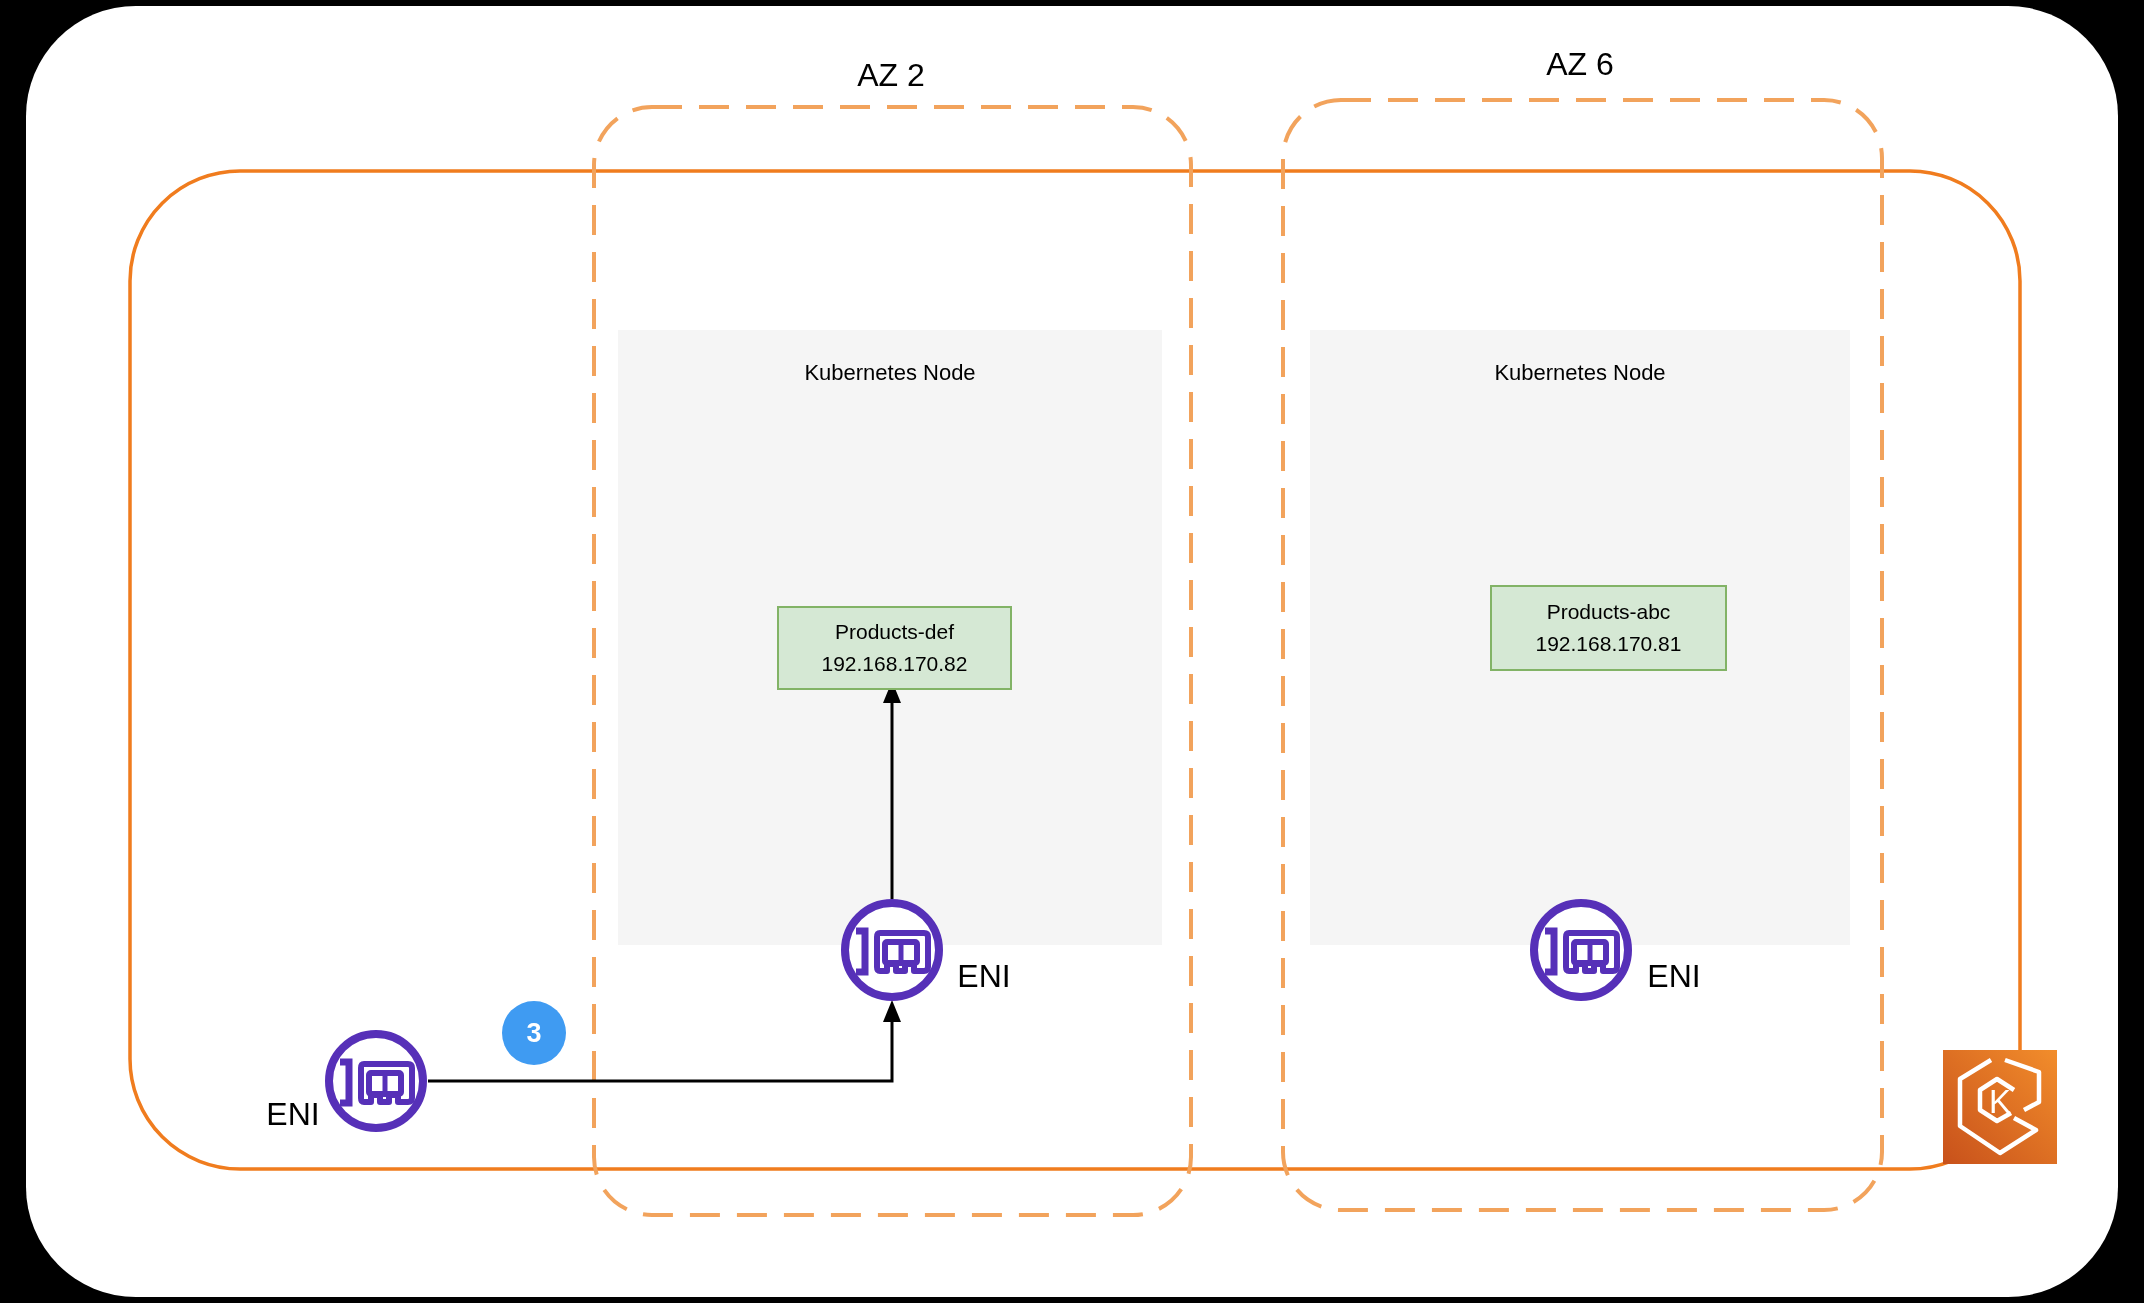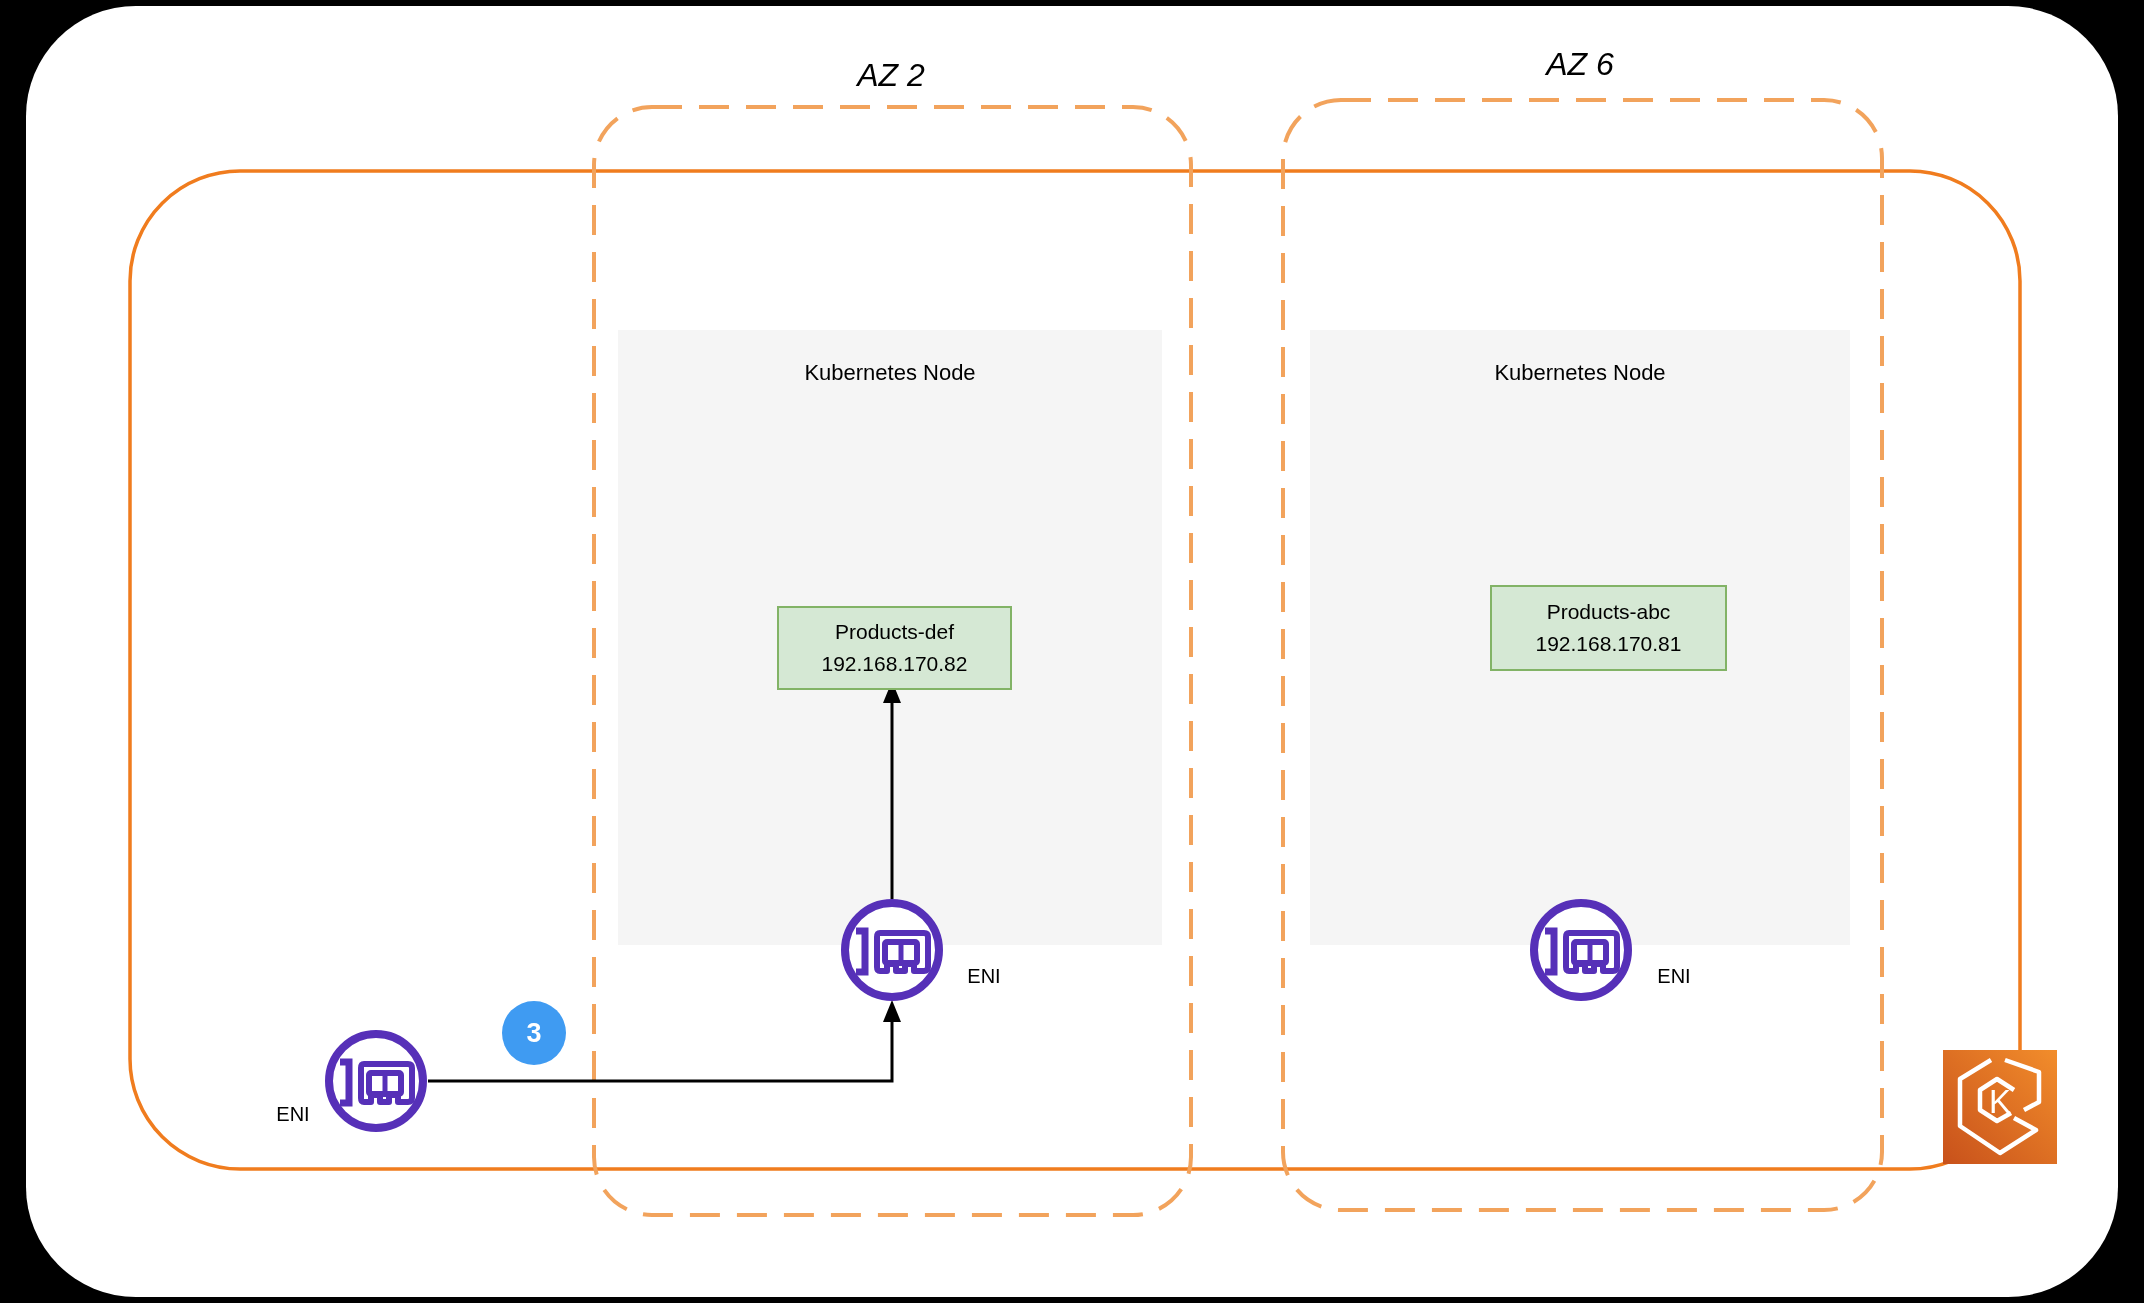--- a/index.html
+++ b/index.html
@@ -14,30 +14,30 @@
   #node2{left:1310px;top:330px;width:540px;height:615px;}
   .node-title{position:absolute;left:0;top:30px;width:100%;text-align:center;
               font-size:22px;}
 
   .pod{position:absolute;background:#D5E8D4;border:2px solid #82B366;
        display:flex;flex-direction:column;align-items:center;justify-content:center;
        gap:8px;font-size:21px;text-align:center;}
   #pod1{left:777px;top:598px;width:231px;height:80px;margin-top:8px;}
   #pod2{left:1490px;top:585px;width:233px;height:82px;}
 
-  .az-label{position:absolute;transform:translate(-50%,-50%);font-size:32px;font-style:italic;}
+  .az-label{position:absolute;transform:translate(-50%,-50%);font-size:32px;}
   #az2-label{left:891px;top:75px;}
   #az3-label{left:1580px;top:64px;}
 
   .eni{position:absolute;width:104px;height:104px;color:#5630B8;}
   #eni-ext{left:324px;top:1029px;}
   #eni-1{left:840px;top:898px;}
   #eni-2{left:1529px;top:898px;}
 
-  .eni-label{position:absolute;transform:translate(-50%,-50%);font-size:20px;}
+  .eni-label{position:absolute;transform:translate(-50%,-50%);font-size:32px;}
   #eni-ext-label{left:293px;top:1114px;}
   #eni-1-label{left:984px;top:976px;}
   #eni-2-label{left:1674px;top:976px;}
 
   .badge{position:absolute;left:502px;top:1001px;width:64px;height:64px;
          border-radius:50%;background:#3F9BF2;color:#fff;display:flex;
          align-items:center;justify-content:center;font-size:27px;font-weight:bold;}
 
   .eks{position:absolute;left:1943px;top:1050px;width:114px;height:114px;}
 </style>

